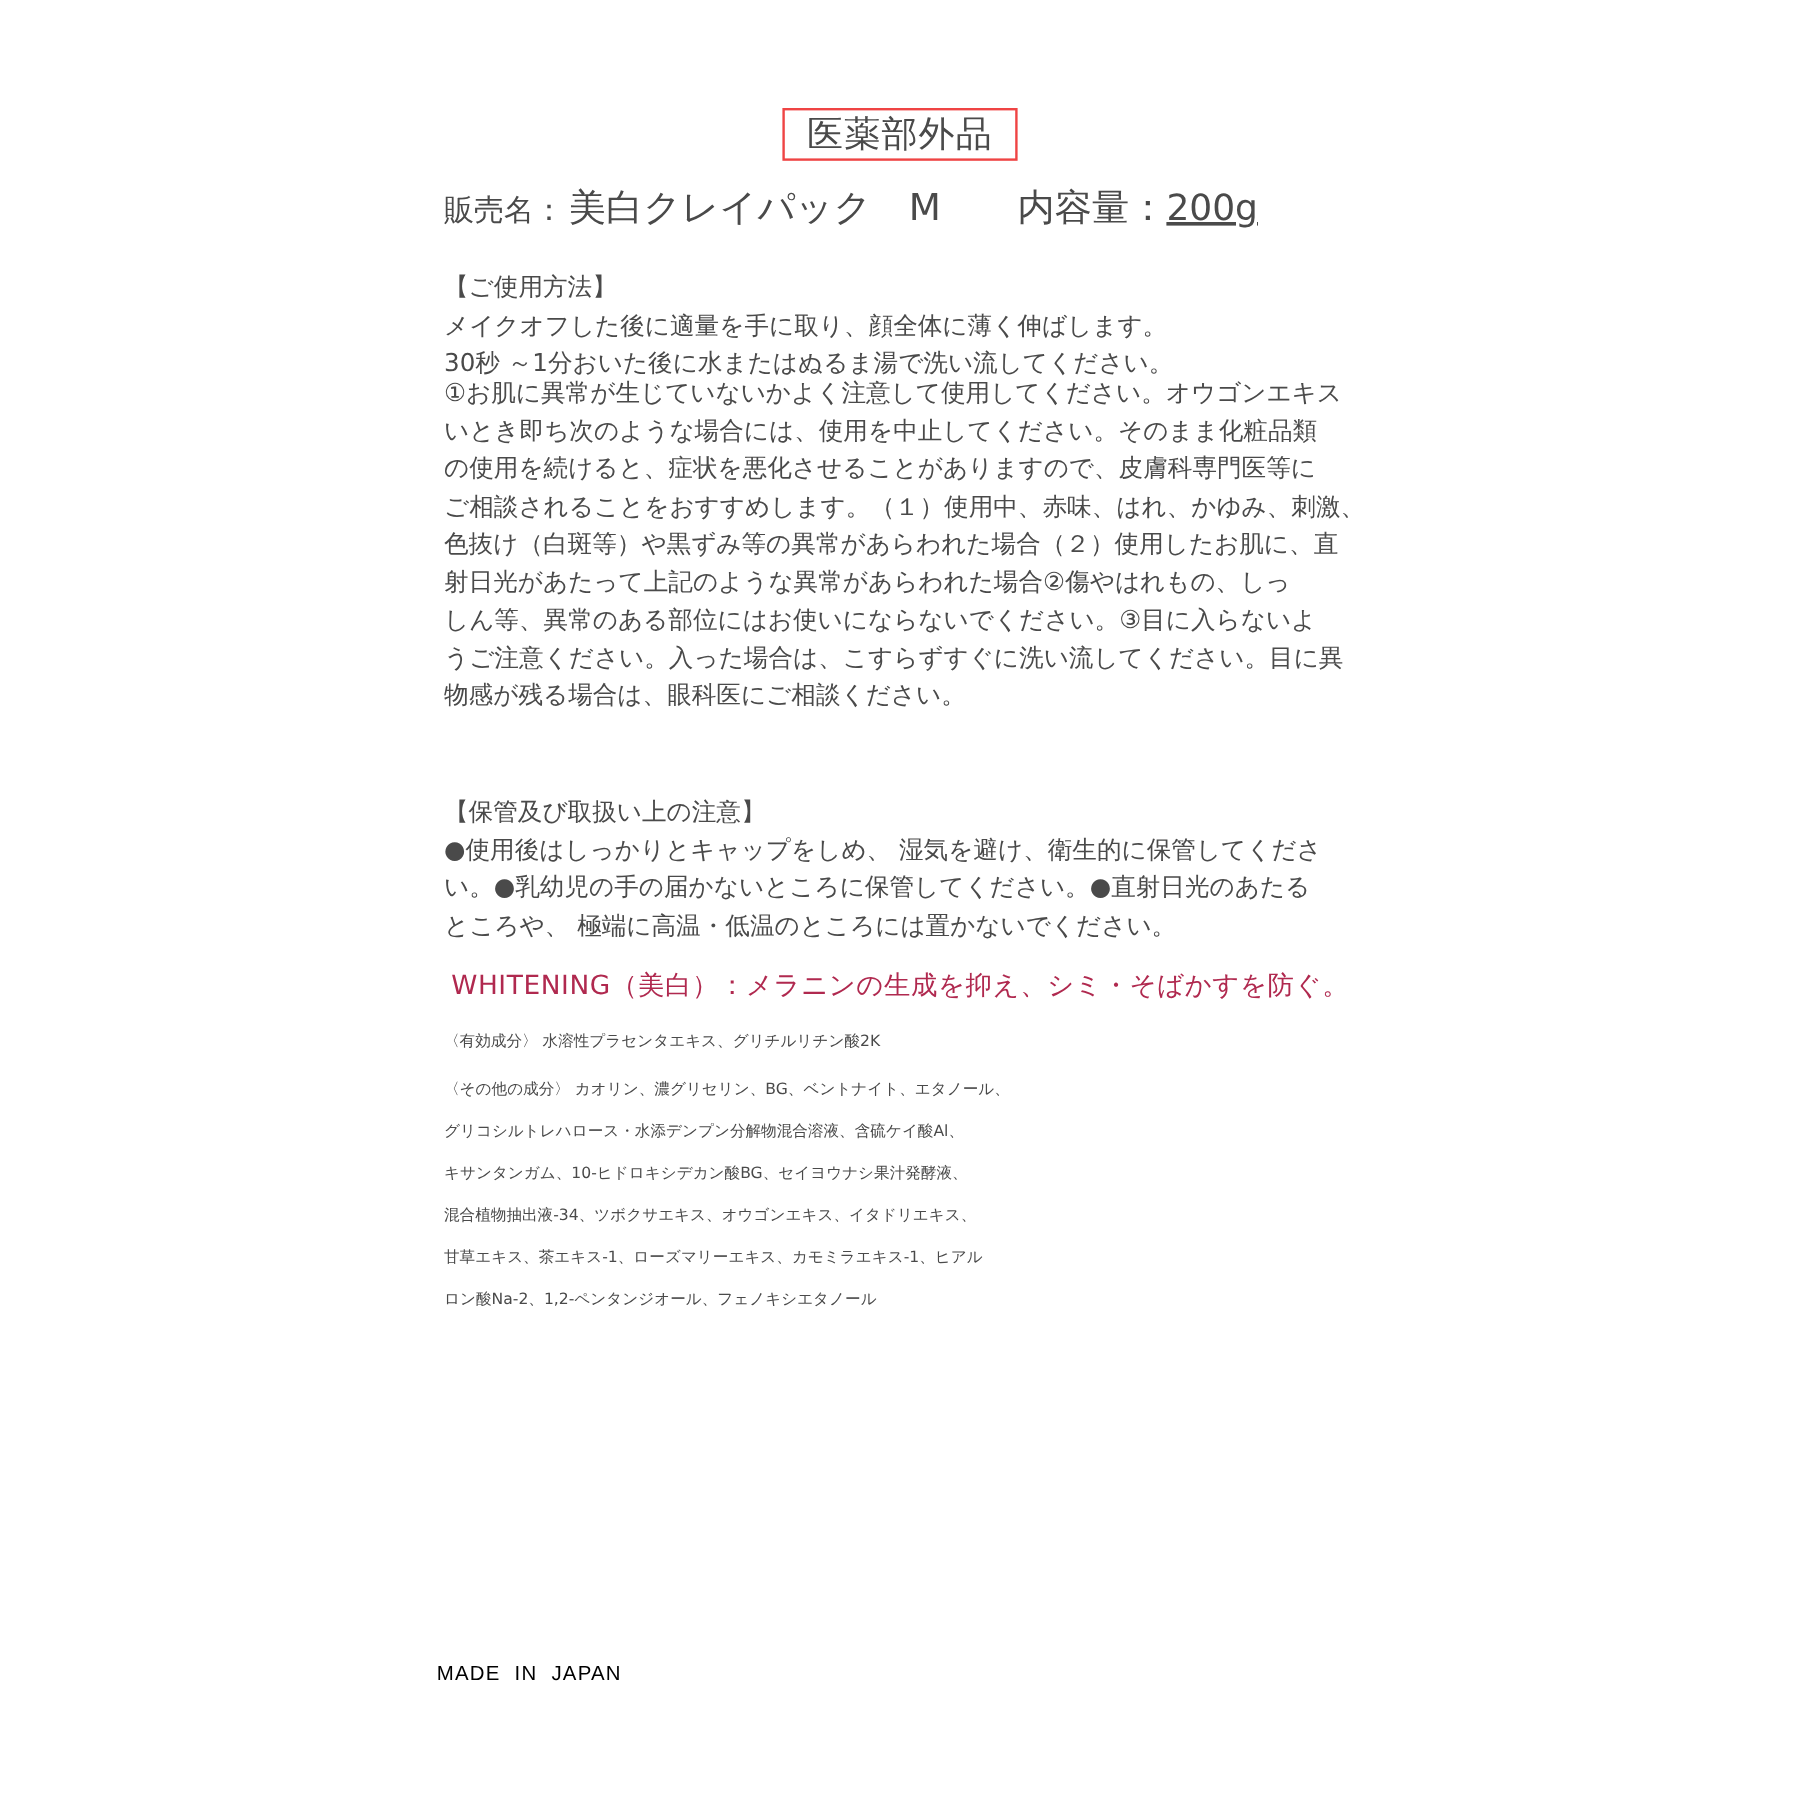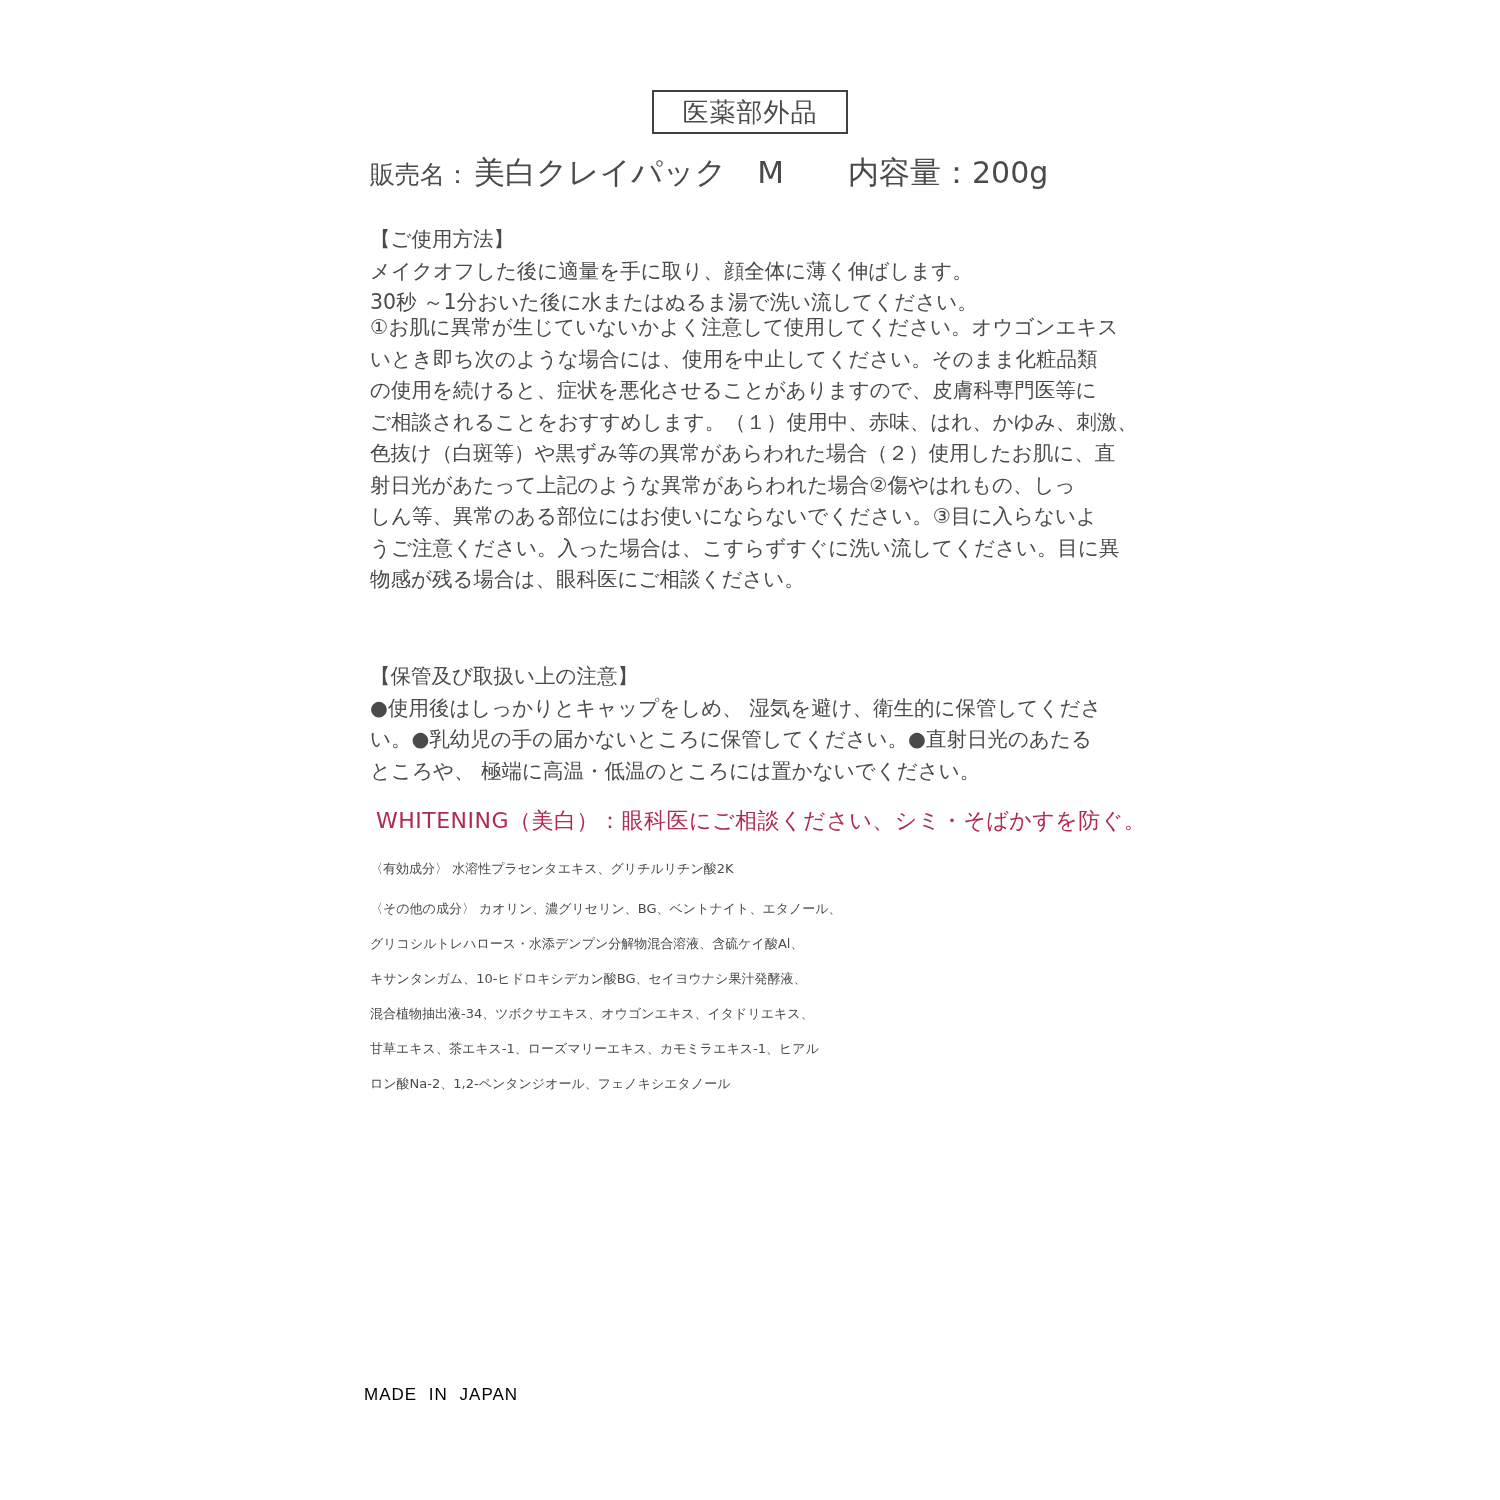--- a/index.html
+++ b/index.html
@@ -14,26 +14,26 @@
       font-family: "DejaVu Sans", "Liberation Sans", sans-serif;
       color: #4a4a4a;
       overflow: hidden;
     }
     .quasi-drug-box {
       position: absolute;
       left: 652px;
       top: 90px;
       width: 196px;
       height: 44px;
-      border: 2px solid #404040;
+      border: 2px solid #ef4444;
       box-sizing: border-box;
       display: flex;
       align-items: center;
       justify-content: center;
-      font-size: 26px;
+      font-size: 30px;
       color: #4a4a4a;
       letter-spacing: 1px;
     }
     .product-line {
       position: absolute;
       left: 370px;
       top: 152px;
       width: 780px;
       height: 48px;
       font-size: 30px;
@@ -41,21 +41,21 @@
       white-space: nowrap;
     }
     .product-line .name-label { font-size: 25px; }
     .product-line .name-value { font-size: 31px; margin-left: 4px; }
     .product-line .volume {
       position: absolute;
       left: 478px;
       top: 0;
     }
     .product-line .volume-label { font-size: 31px; }
-    .product-line .volume-value { font-size: 30px; }
+    .product-line .volume-value { font-size: 30px; text-decoration: underline; }
 
     .section {
       position: absolute;
       left: 370px;
       width: 780px;
       font-size: 20.5px;
       line-height: 31.5px;
       color: #4a4a4a;
     }
     .section .heading { display: block; margin-top: 18px; }
@@ -123,21 +123,21 @@
   <span class="line">物感が残る場合は、眼科医にご相談ください。</span>
 </div>
 
 <div class="section" style="top:643px;">
   <span class="heading">【保管及び取扱い上の注意】</span>
   <span class="line">●使用後はしっかりとキャップをしめ、 湿気を避け、衛生的に保管してくださ</span>
   <span class="line">い。●乳幼児の手の届かないところに保管してください。●直射日光のあたる</span>
   <span class="line">ところや、 極端に高温・低温のところには置かないでください。</span>
 </div>
 
-<div class="whitening">WHITENING（美白）：眼科医にご相談ください、シミ・そばかすを防ぐ。</div>
+<div class="whitening">WHITENING（美白）：メラニンの生成を抑え、シミ・そばかすを防ぐ。</div>
 
 <div class="ingredients" style="top:851px;">
   <span class="line">〈有効成分〉 水溶性プラセンタエキス、グリチルリチン酸2K</span>
 </div>
 
 <div class="ingredients" style="top:891px;">
   <span class="line">〈その他の成分〉 カオリン、濃グリセリン、BG、ベントナイト、エタノール、</span>
   <span class="line">グリコシルトレハロース・水添デンプン分解物混合溶液、含硫ケイ酸Al、</span>
   <span class="line">キサンタンガム、10-ヒドロキシデカン酸BG、セイヨウナシ果汁発酵液、</span>
   <span class="line">混合植物抽出液-34、ツボクサエキス、オウゴンエキス、イタドリエキス、</span>

